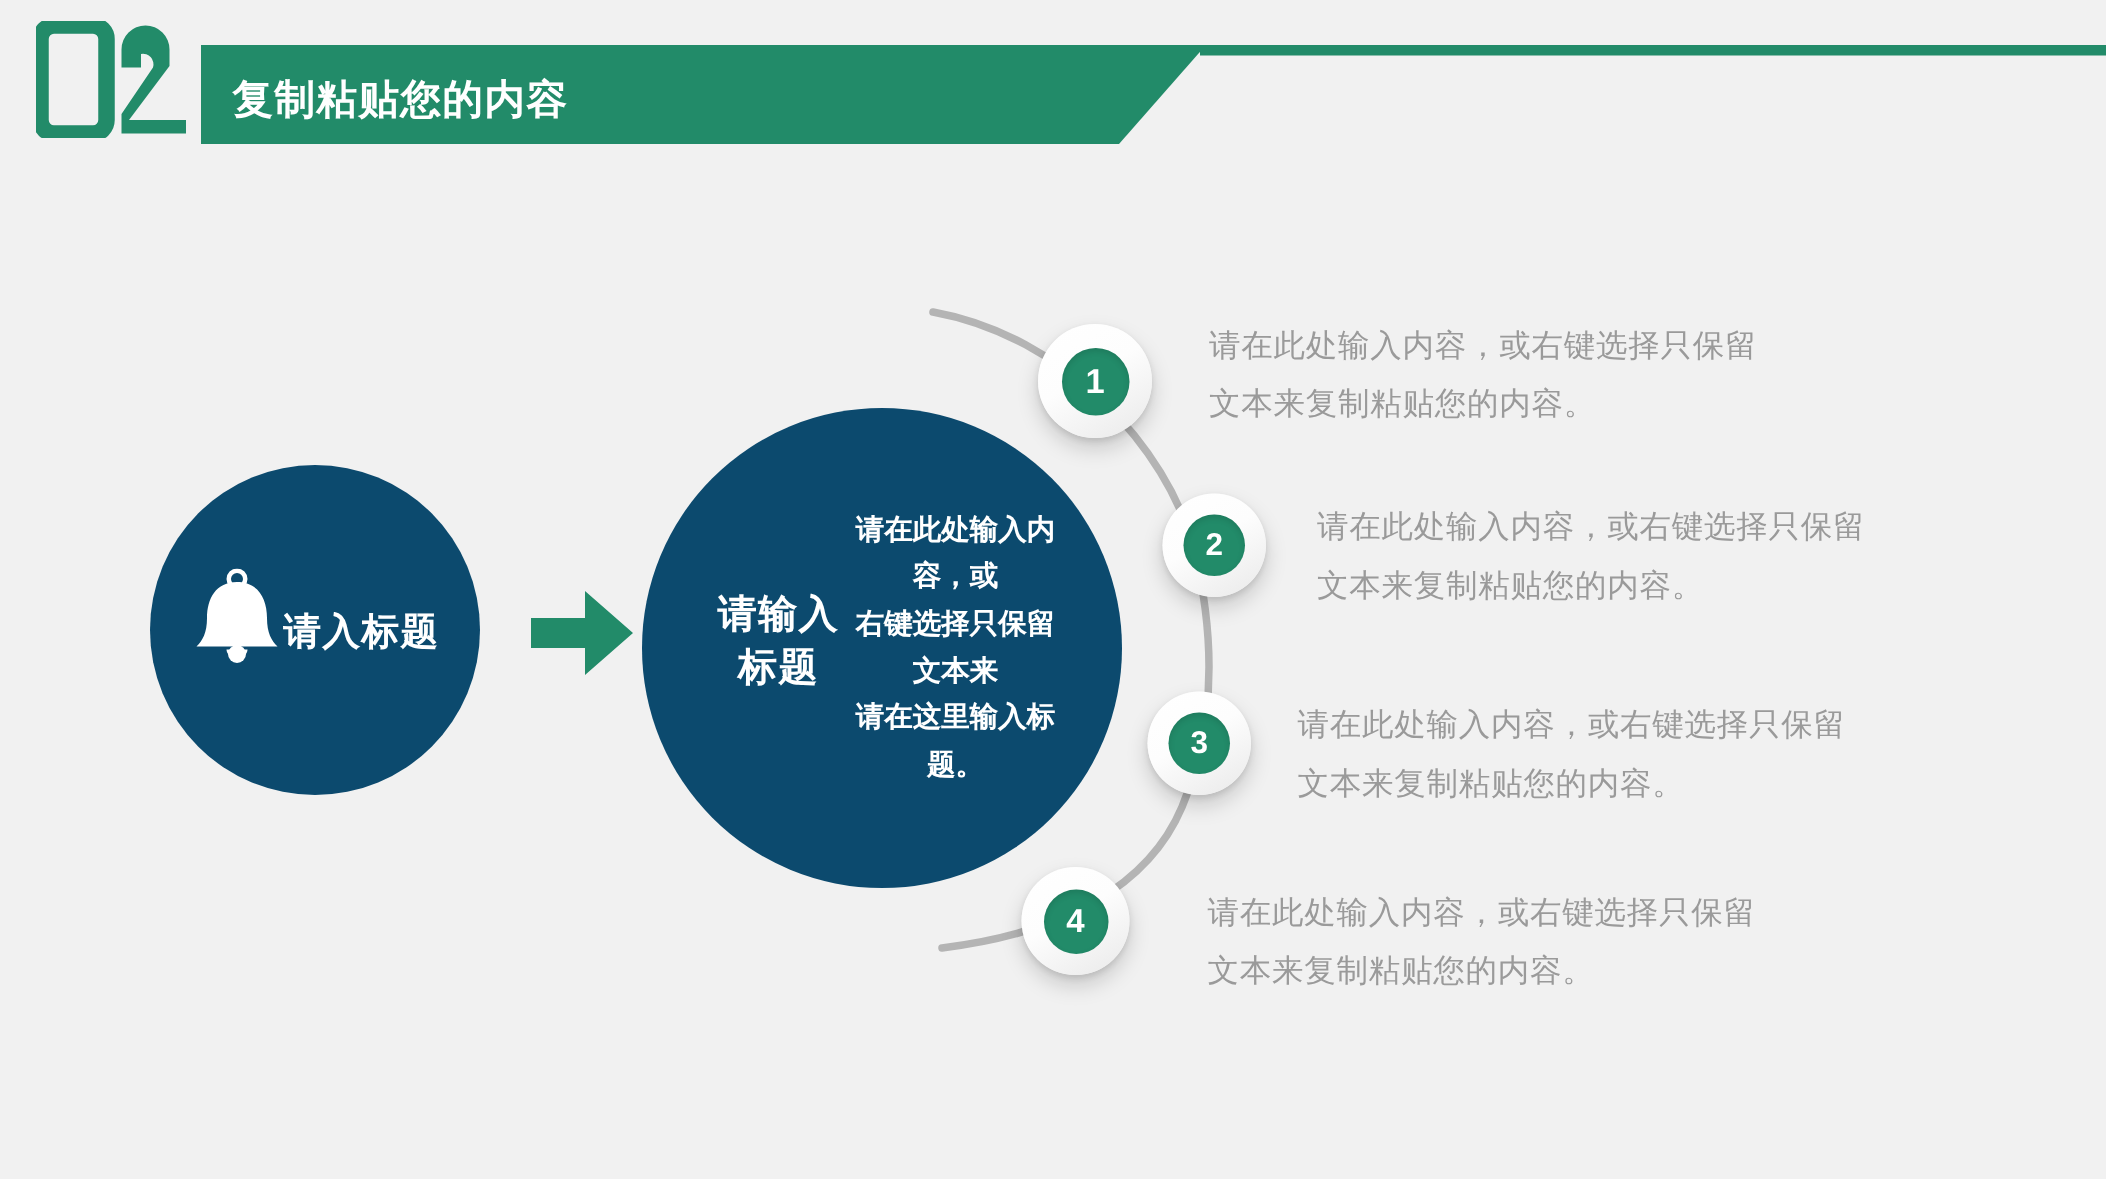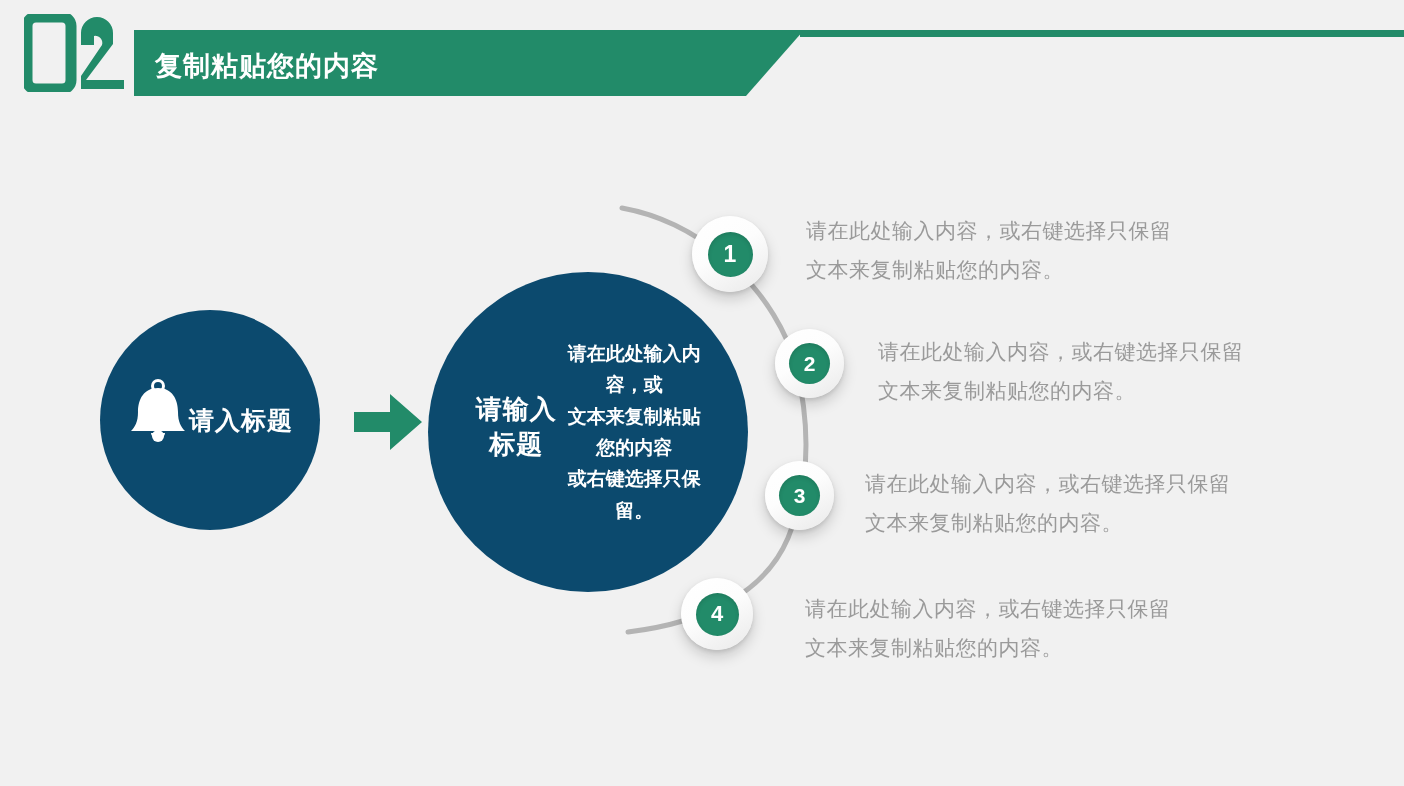--- a/index.html
+++ b/index.html
@@ -219,22 +219,22 @@
   <div class="arrow-connector">
     <svg viewBox="0 0 72 72" width="72" height="72" aria-hidden="true">
       <polygon points="2,26 38,26 38,8 70,36 38,64 38,46 2,46" fill="#228b69"></polygon>
     </svg>
   </div>
 
   <div class="big-circle circle-center">
     <div class="circle-center-title">请输入标题</div>
     <div class="circle-center-body">
       <div>请在此处输入内容，或</div>
-      <div>文本来复制粘贴您的内容</div>
-      <div>或右键选择只保留。</div>
+      <div>右键选择只保留文本来</div>
+      <div>请在这里输入标题。</div>
     </div>
   </div>
 
   <div class="marker marker-1">
     <span class="marker-inner">1</span>
   </div>
   <div class="marker marker-2">
     <span class="marker-inner">2</span>
   </div>
   <div class="marker marker-3">

